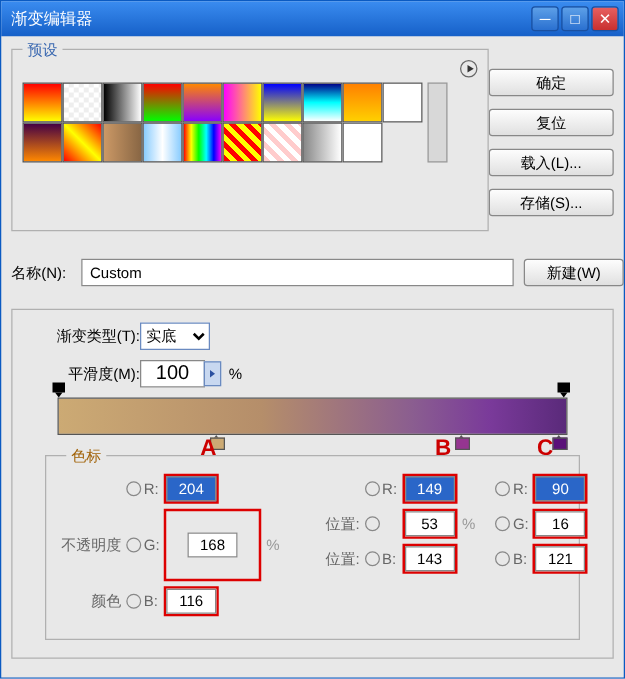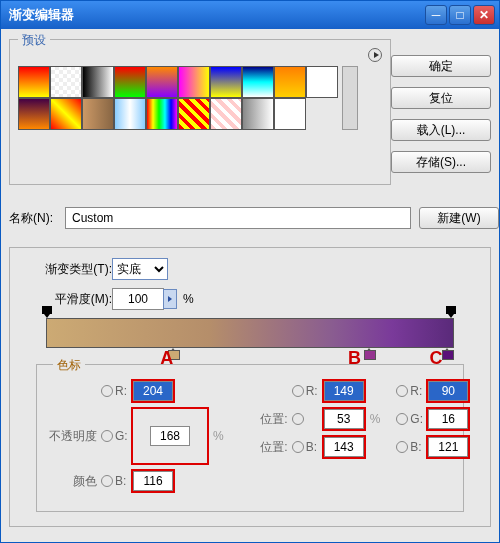--- a/index.html
+++ b/index.html
@@ -1,18 +1,18 @@
 <!DOCTYPE html>
 <html><head>
 <meta charset="utf-8">
 <style>
 *{box-sizing:border-box;margin:0;padding:0;font-family:"Microsoft YaHei",Arial,sans-serif}
 body{background:#e3e3e3;width:500px;height:543px;overflow:hidden}
 .window{width:500px;height:543px;background:#e8e8e8;border:1px solid #0a5ac2}
-.titlebar{height:28px;background:linear-gradient(to bottom,#3a8cf0,#1660c8);display:flex;align-items:center;padding:0 4px;color:#fff;font-size:13px;font-weight:bold}
+.titlebar{height:28px;background:linear-gradient(to bottom,#3a8cf0,#1660c8);display:flex;align-items:center;padding:0 4px;color:#fff;font-size:13px;font-weight:normal}
 .titlebar .title{flex:1;padding-left:4px}
 .winbtn{width:22px;height:20px;margin-left:2px;background:linear-gradient(to bottom,#5da0e8,#2a70d0);border:1px solid #1a50a0;border-radius:3px;display:flex;align-items:center;justify-content:center;color:#fff;font-size:12px;cursor:pointer}
 .winbtn.close{background:linear-gradient(to bottom,#e86060,#c83030)}
 .content{display:flex;padding:10px 8px 8px 8px}
 .left{flex:1}
 .right{width:100px;display:flex;flex-direction:column;gap:10px;padding-top:16px}
 .btn{height:22px;background:linear-gradient(to bottom,#fdfdfd,#e0e0e0);border:1px solid #888;border-radius:3px;font-size:12px;cursor:pointer;display:flex;align-items:center;justify-content:center}
 .fieldset{border:1px solid #b0b0b0;padding:8px;position:relative;background:#e8e8e8}
 .fieldset .legend{position:absolute;top:-8px;left:8px;background:#e8e8e8;padding:0 4px;font-size:12px;color:#3a68b0}
 .presets{height:146px}
@@ -21,21 +21,21 @@
 .swatch-grid{display:flex;flex-wrap:wrap;gap:0;width:320px}
 .swatch{width:32px;height:32px;border:1px solid #555;cursor:pointer}
 .scroll{width:16px;background:#d8d8d8;border:1px solid #999;margin-left:4px;height:64px}
 .namerow{display:flex;align-items:center;margin:14px 0 8px 8px;font-size:12px}
 .namerow label{width:56px}
 .namerow input{flex:1;height:22px;border:1px solid #888;padding:0 6px;font-size:12px;margin-right:8px}
 .gtype{padding:10px 18px;margin:18px 8px 6px 8px}
 .row{display:flex;align-items:center;font-size:12px;margin-bottom:8px}
 .row label{width:84px;text-align:right}
 .sel{width:56px;height:22px;border:1px solid #6a8ac0;background:#fff;font-size:12px}
-.numbox{width:52px;height:22px;border:1px solid #888;background:#fff;display:flex;align-items:center;justify-content:center;font-size:12px}
+.numbox{width:52px;height:22px;border:1px solid #888;background:#fff;display:flex;align-items:center;justify-content:center;font-size:16px}
 .gradbar-area{position:relative;margin:0 18px 6px 18px}
 .gradbar{height:30px;border:1px solid #555;background:linear-gradient(to right,#ccaa74 0%,#b58e6a 40%,#8a5d90 70%,#7a3a9a 85%,#5a2a7a 100%)}
 .ostop{position:absolute;top:-12px;width:12px;height:12px}
 .ostop::before{content:"";position:absolute;left:0;top:0;width:10px;height:8px;background:#000}
 .ostop::after{content:"";position:absolute;left:2px;top:8px;border-left:3px solid transparent;border-right:3px solid transparent;border-top:4px solid #000}
 .cstop{position:absolute;bottom:-12px;width:12px;height:12px}
 .cstop::before{content:"";position:absolute;left:2px;bottom:8px;border-left:3px solid transparent;border-right:3px solid transparent;border-bottom:4px solid #555}
 .cstop::after{content:"";position:absolute;left:0;bottom:0;width:10px;height:8px;background:var(--c);border:1px solid #555}
 .ann{position:absolute;font-size:18px;font-weight:bold;color:#c00;top:30px}
 .stops-panel{border:1px solid #b0b0b0;margin:16px 8px 4px 8px;padding:10px 8px;font-size:12px;position:relative}

